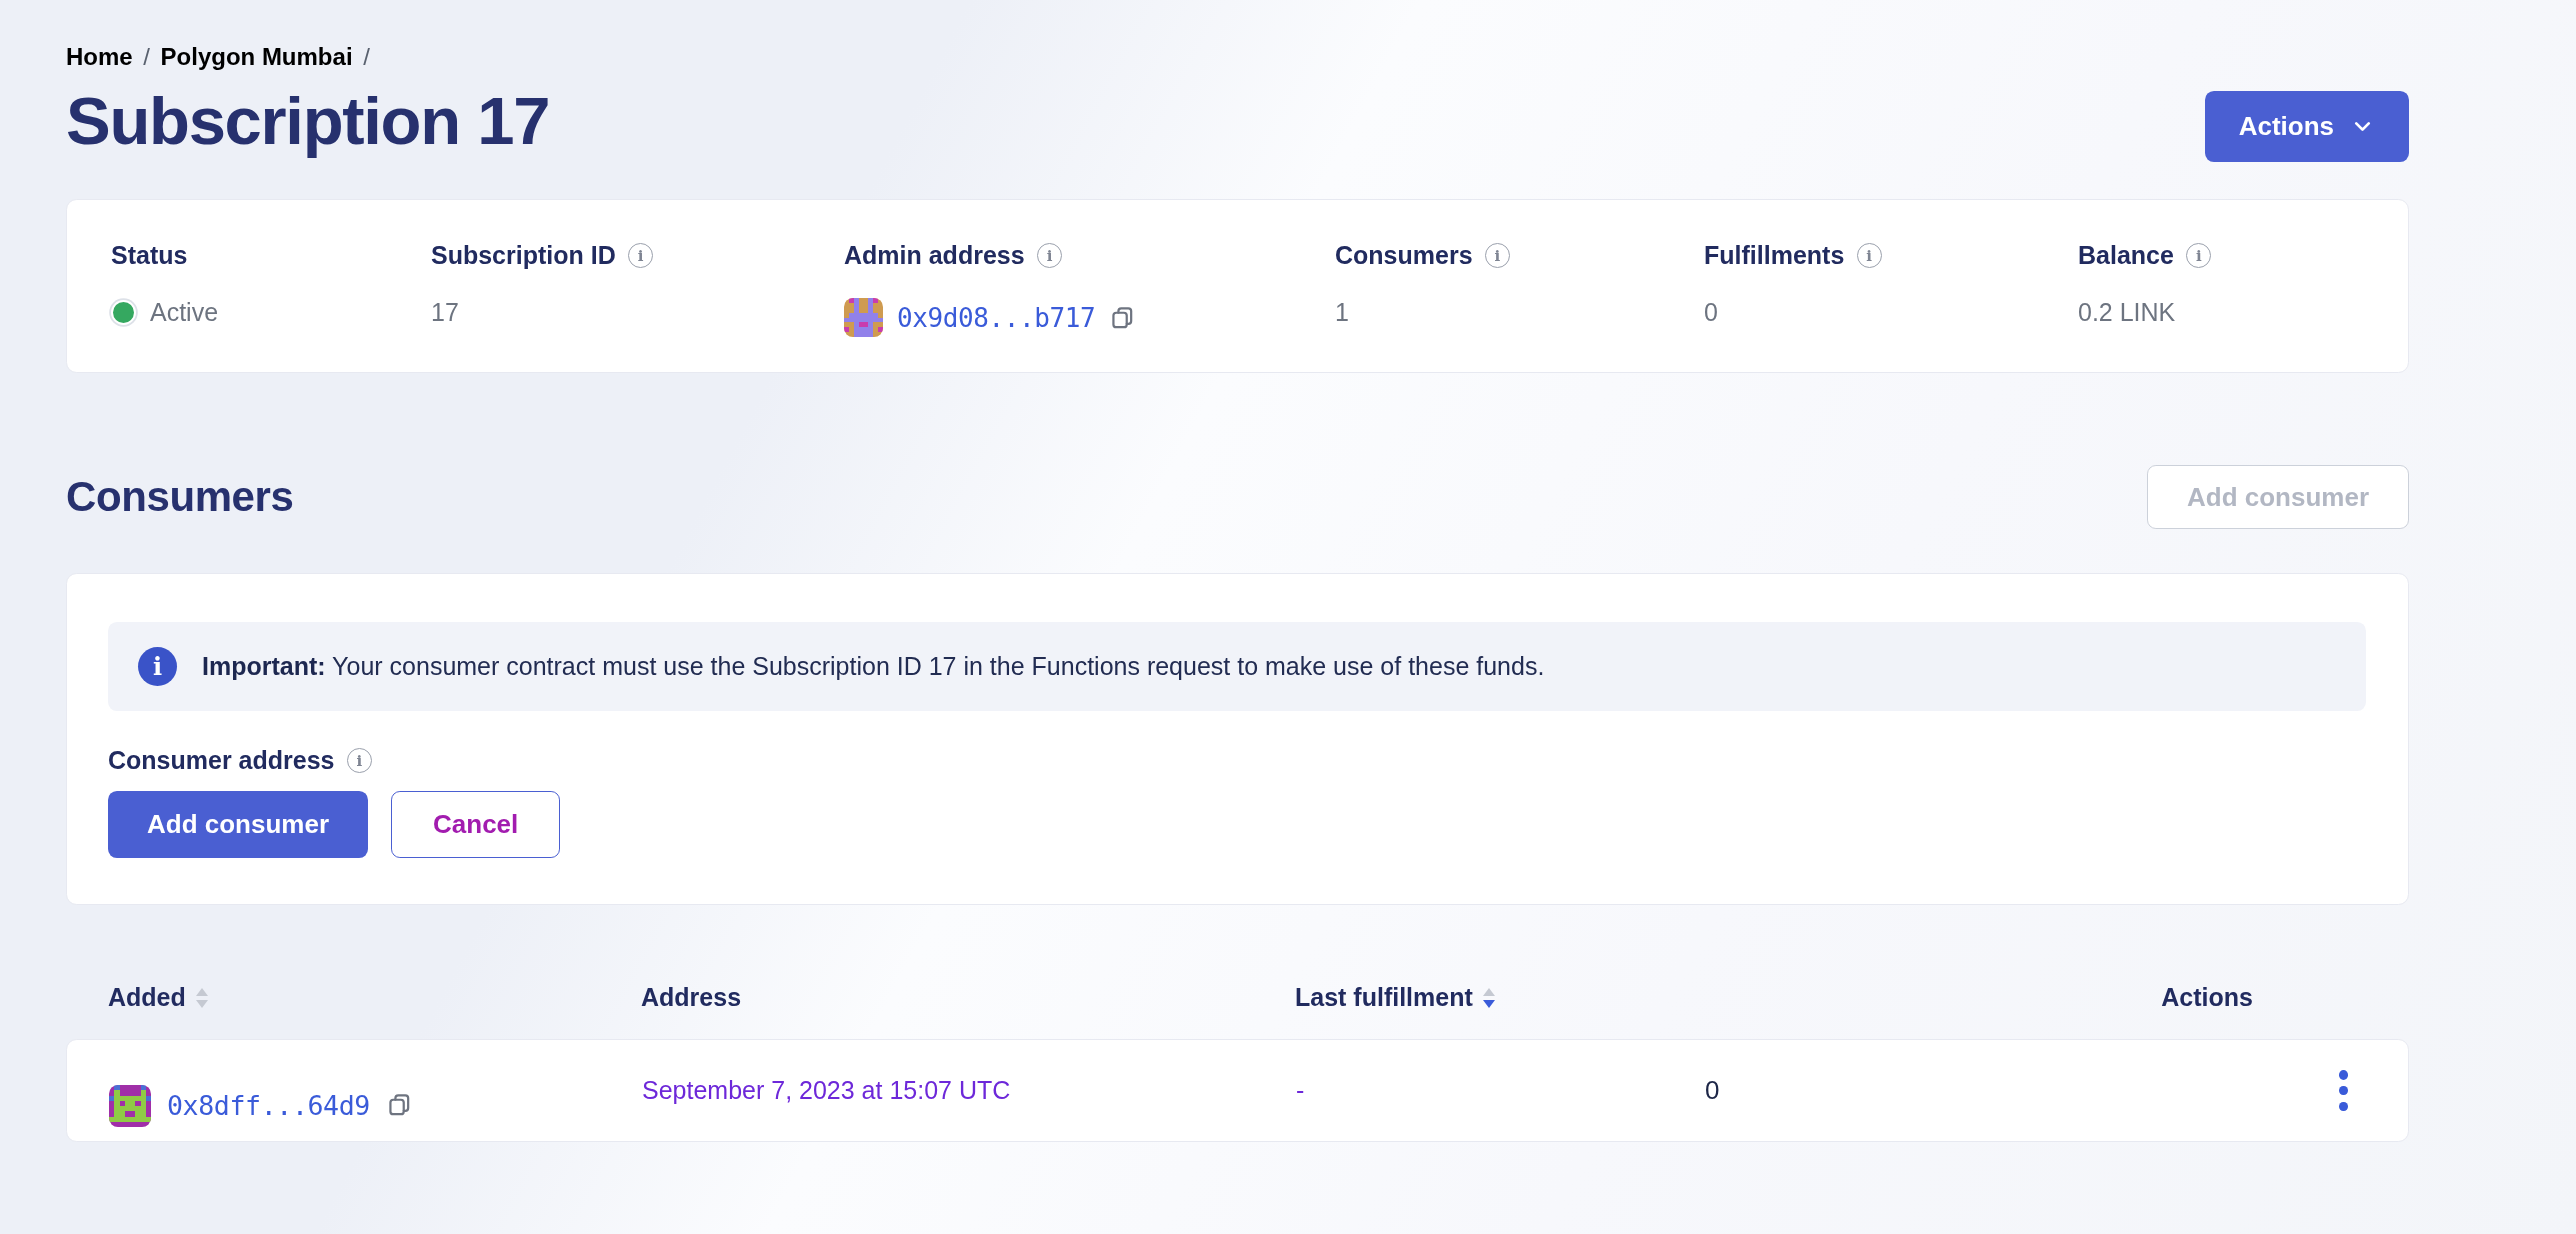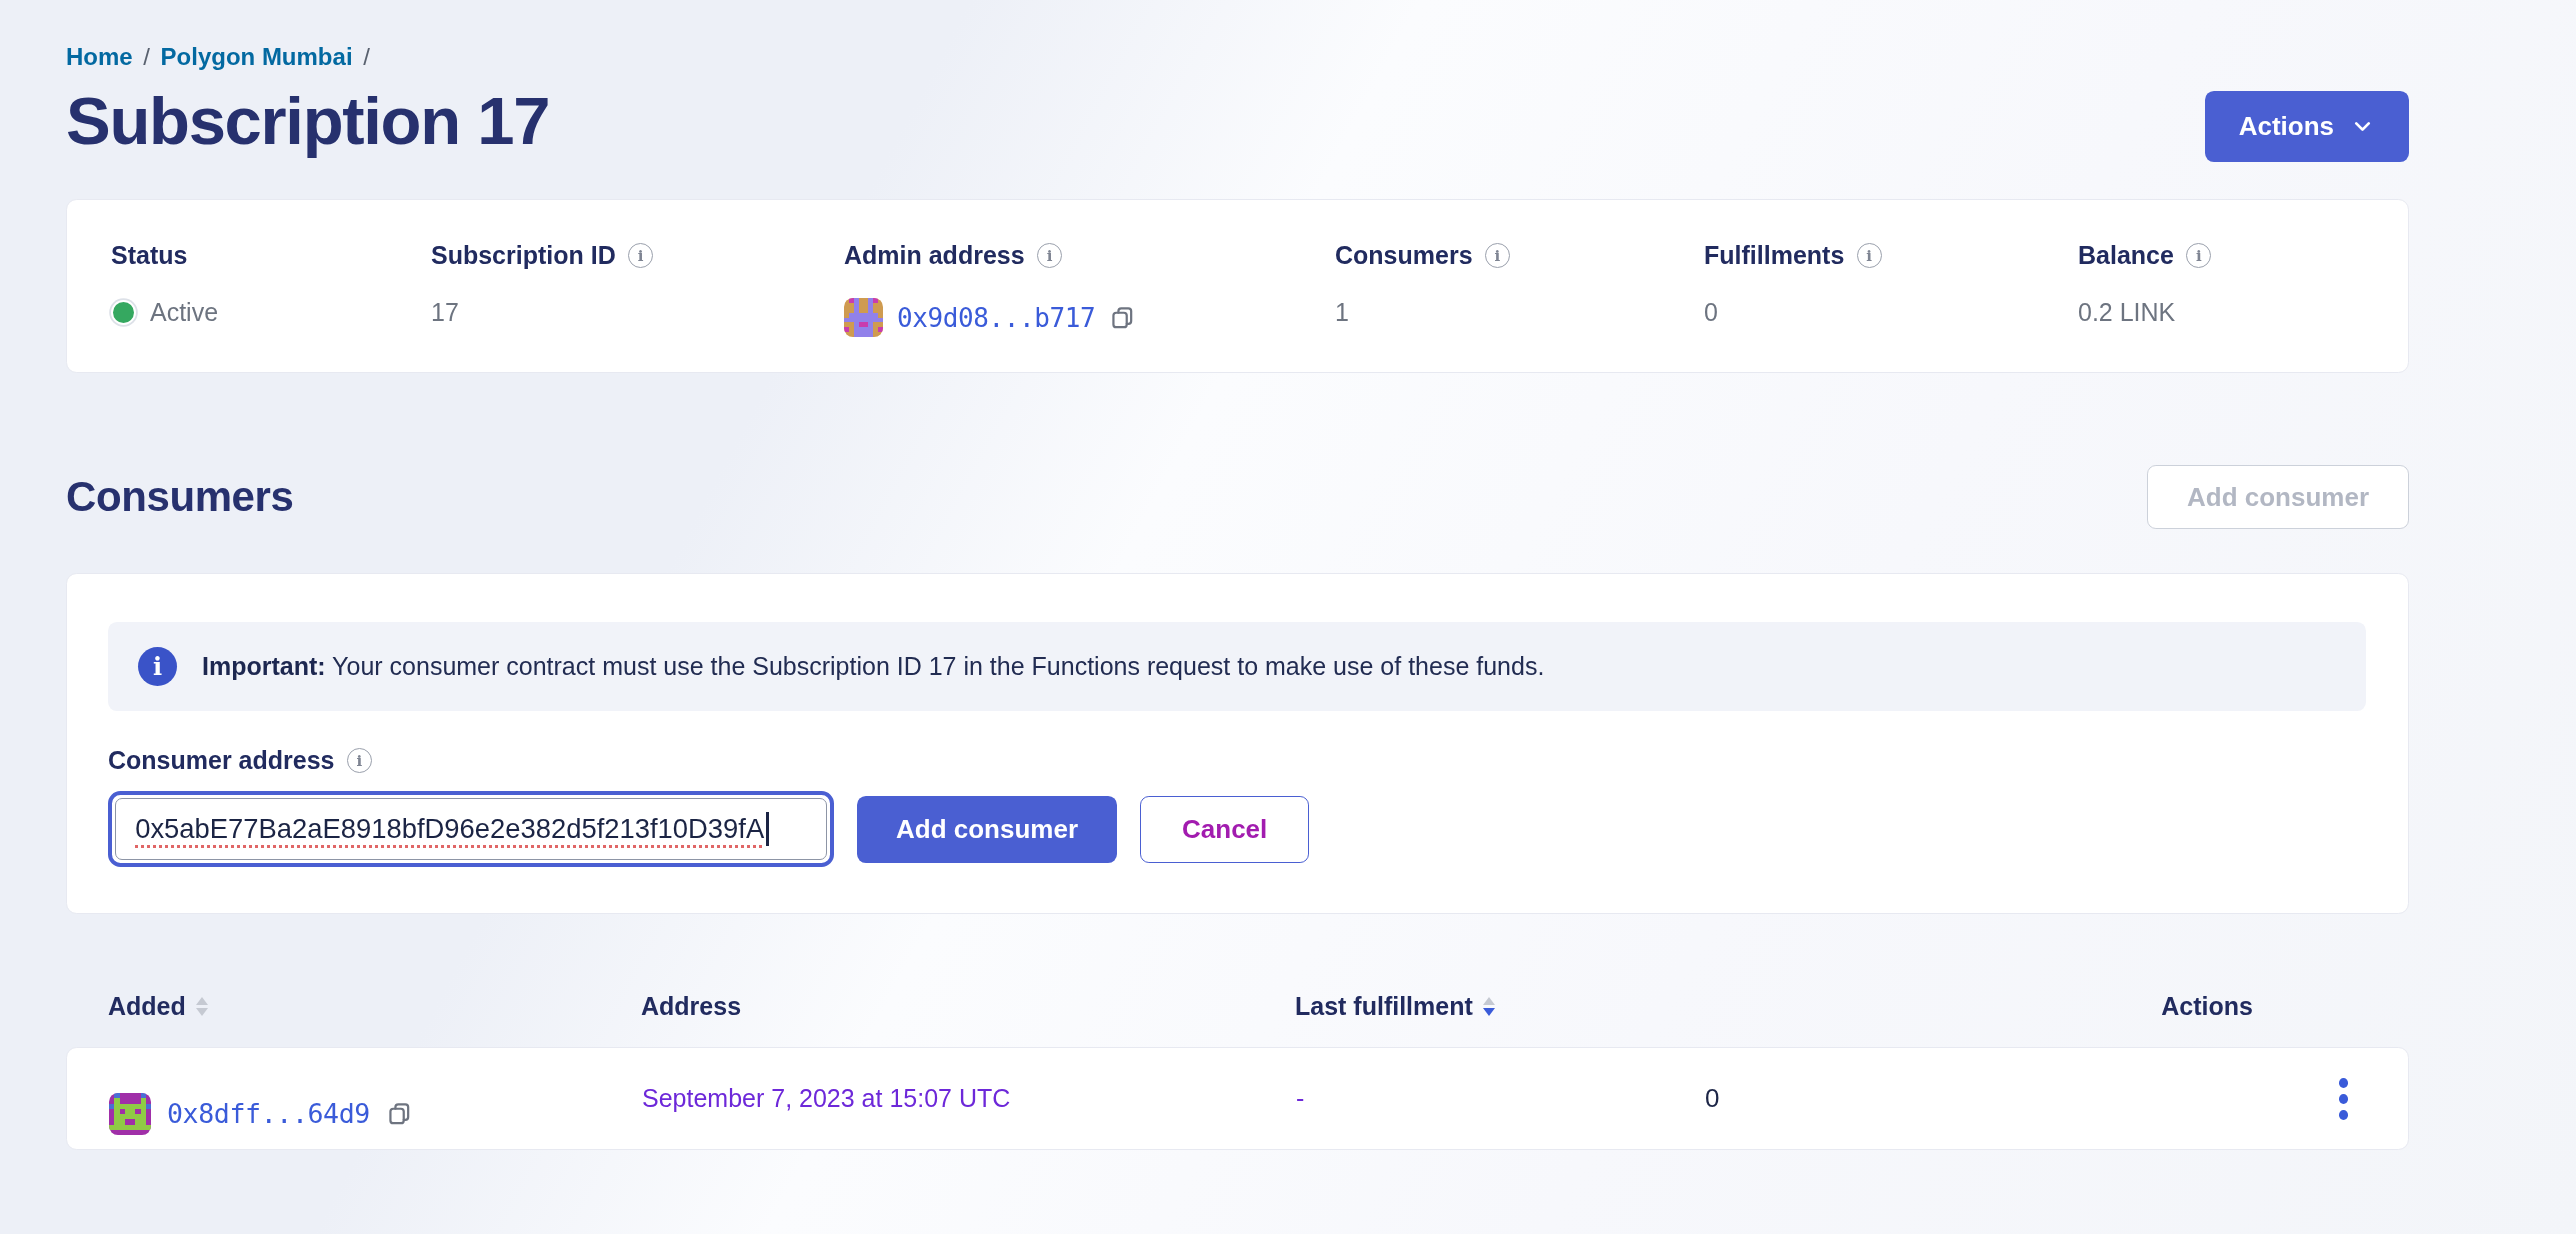--- a/index.html
+++ b/index.html
@@ -6,21 +6,21 @@
   body{
     width:2576px;height:1234px;overflow:hidden;box-sizing:border-box;
     font-family:"Liberation Sans",sans-serif;
     background:linear-gradient(118deg,#edf0f7 0%,#edf0f7 30%,#fbfcfe 44%,#f7f8fc 68%,#f3f5f9 100%);
     color:#222c5f;
   }
   .page{padding:42px 167px 0 66px;box-sizing:border-box;}
 
   
   .breadcrumb{font-size:24px;font-weight:700;line-height:30px;}
-  .breadcrumb a{color:#0369a1;text-decoration:none;cursor:pointer;}
+  .breadcrumb a{color:#000000;text-decoration:none;cursor:pointer;}
   .breadcrumb .sep{color:#59616f;font-weight:400;margin:0 10.6px;}
 
   
   .title-row{display:flex;justify-content:space-between;align-items:flex-start;margin-top:10.6px;}
   h1{margin:0;font-size:67px;line-height:76px;font-weight:700;letter-spacing:-1.3px;color:#27316e;}
   .btn{border:none;cursor:pointer;font-family:inherit;display:inline-flex;align-items:center;justify-content:center;box-sizing:border-box;}
   .btn-primary{background:#4a5fd2;color:#fff;border-radius:8.9px;font-size:26px;font-weight:700;}
   .actions-btn{height:71px;padding:0 34px;gap:16px;margin-top:8.9px;}
 
   
@@ -197,26 +197,20 @@
         <span>Your consumer contract must use the Subscription ID 17 in the Functions request to make use of these funds.</span>
       </p>
     </div>
 
     <div class="field-label">
       <span>Consumer address</span>
         <span class="info-icon">i</span>
     </div>
 
     <div class="form-row">
-      <div class="input-focus">
-        <div class="input-inner" role="textbox">
-          <span class="input-text">0x5abE77Ba2aE8918bfD96e2e382d5f213f10D39fA</span>
-            <span class="caret"></span>
-        </div>
-      </div>
       <button class="btn btn-primary submit-btn">Add consumer</button>
       <button class="btn btn-outline">Cancel</button>
     </div>
   </section>
 
   <div class="tgrid thead">
     <div class="th">
       <span>Added</span>
       <span class="sort">
           <span class="tri-up"></span>

